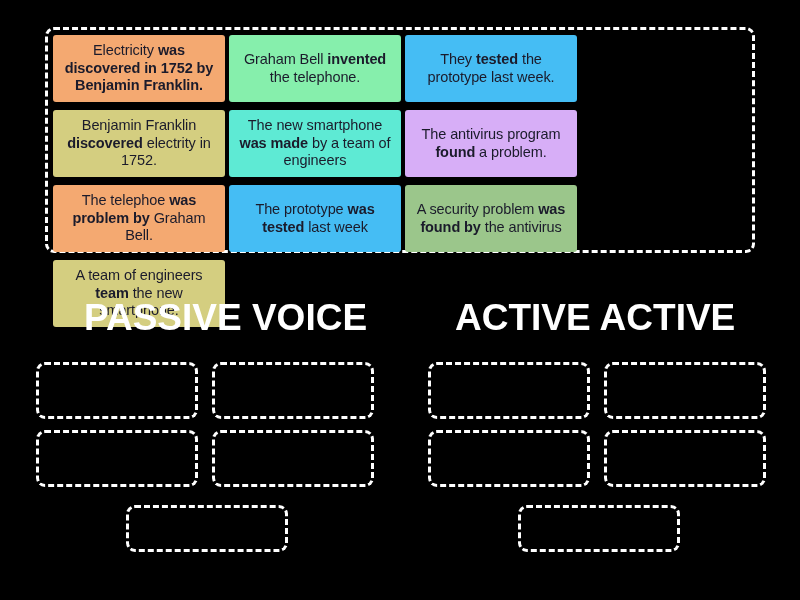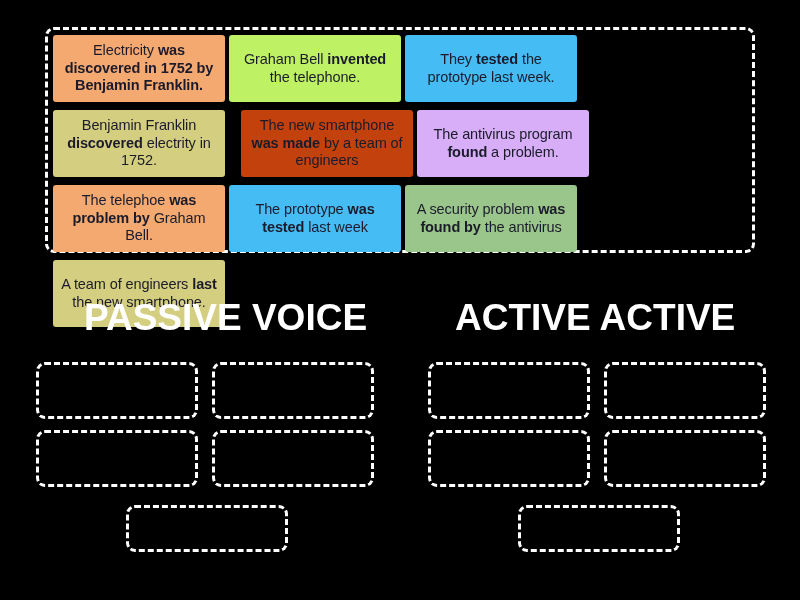--- a/index.html
+++ b/index.html
@@ -92,46 +92,46 @@
   #az-4 { left: 518px; top: 505px; width: 162px; height: 47px; }
 </style>
 </head>
 <body>
 
 <div id="tile-bank">
   <div id="tile-grid">
       <div class="tile" id="tile-1" style="background: rgb(244, 169, 113);">
         <span class="t">Electricity <b>was discovered in 1752 by Benjamin Franklin.</b></span>
       </div>
-      <div class="tile" id="tile-2" style="background: #bef264;">
+      <div class="tile" id="tile-2" style="background: #86efac;">
         <span class="t">Graham Bell <b>invented</b> the telephone.</span>
       </div>
       <div class="tile" id="tile-3" style="background: rgb(69, 189, 244);">
         <span class="t">They <b>tested</b> the prototype last week.</span>
       </div>
       <div class="tile" id="tile-4" style="background: rgb(212, 206, 128);">
         <span class="t">Benjamin Franklin <b>discovered</b> electrity in 1752.</span>
       </div>
-      <div class="tile" id="tile-5" style="background: #c2410c; margin-left: 12px;">
+      <div class="tile" id="tile-5" style="background: #5eead4;">
         <span class="t">The new smartphone <b>was made</b> by a team of engineers</span>
       </div>
       <div class="tile" id="tile-6" style="background: rgb(215, 174, 247);">
         <span class="t">The antivirus program <b>found</b> a problem.</span>
       </div>
       <div class="tile" id="tile-7" style="background: rgb(244, 169, 113);">
         <span class="t">The telephoe <b>was problem by</b> Graham Bell.</span>
       </div>
       <div class="tile" id="tile-9" style="background: rgb(69, 189, 244);">
         <span class="t">The prototype <b>was tested</b> last week</span>
       </div>
       <div class="tile" id="tile-8" style="background: rgb(155, 198, 139);">
         <span class="t">A security problem <b>was found by</b> the antivirus</span>
       </div>
       <div class="tile" id="tile-10" style="background: rgb(212, 206, 128);">
-        <span class="t">A team of engineers <b>last</b> the new smartphone.</span>
+        <span class="t">A team of engineers <b>team</b> the new smartphone.</span>
       </div>
     </div>
 </div>
 
 <div class="cat-heading" id="heading-passive">PASSIVE VOICE</div>
 
 <div class="cat-heading" id="heading-active">ACTIVE ACTIVE</div>
 
 <div class="dropzone" id="pz-0"></div>
 <div class="dropzone" id="pz-1"></div>

